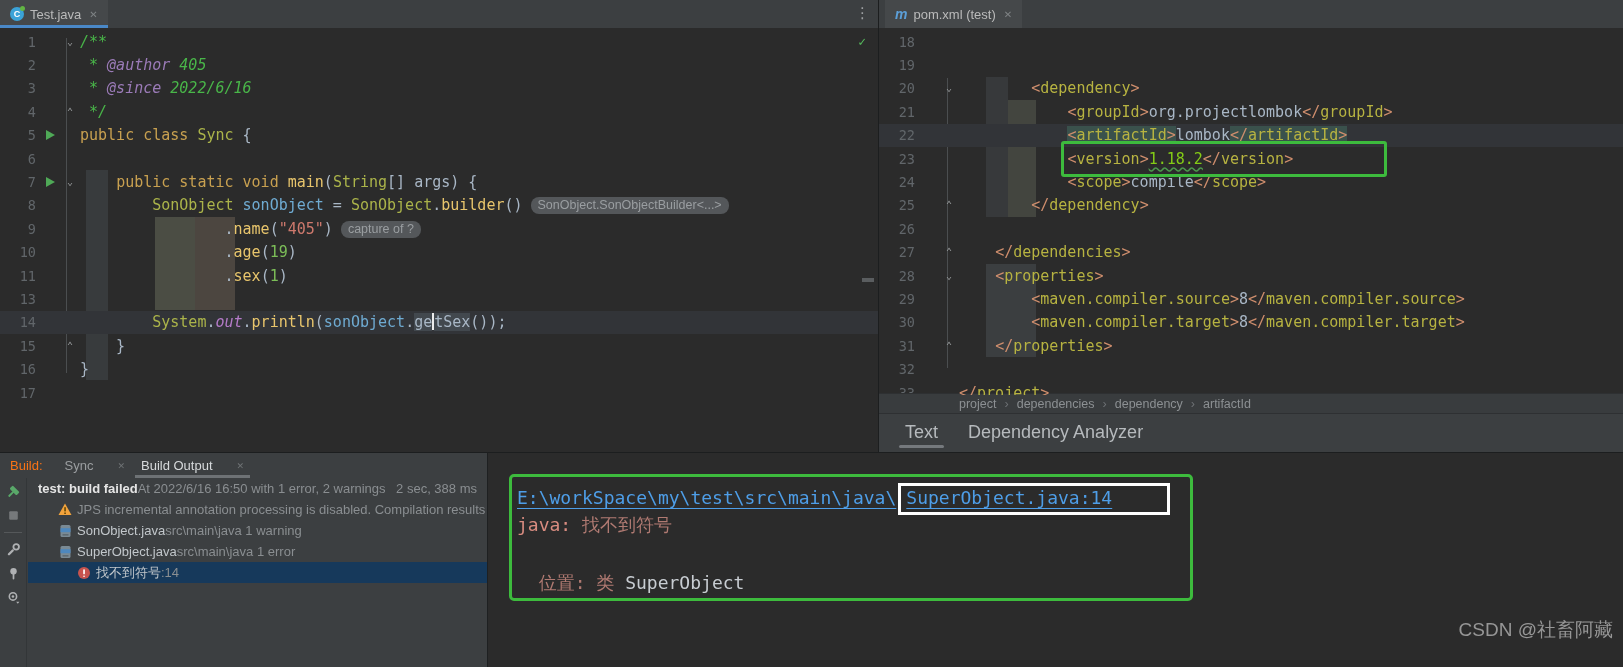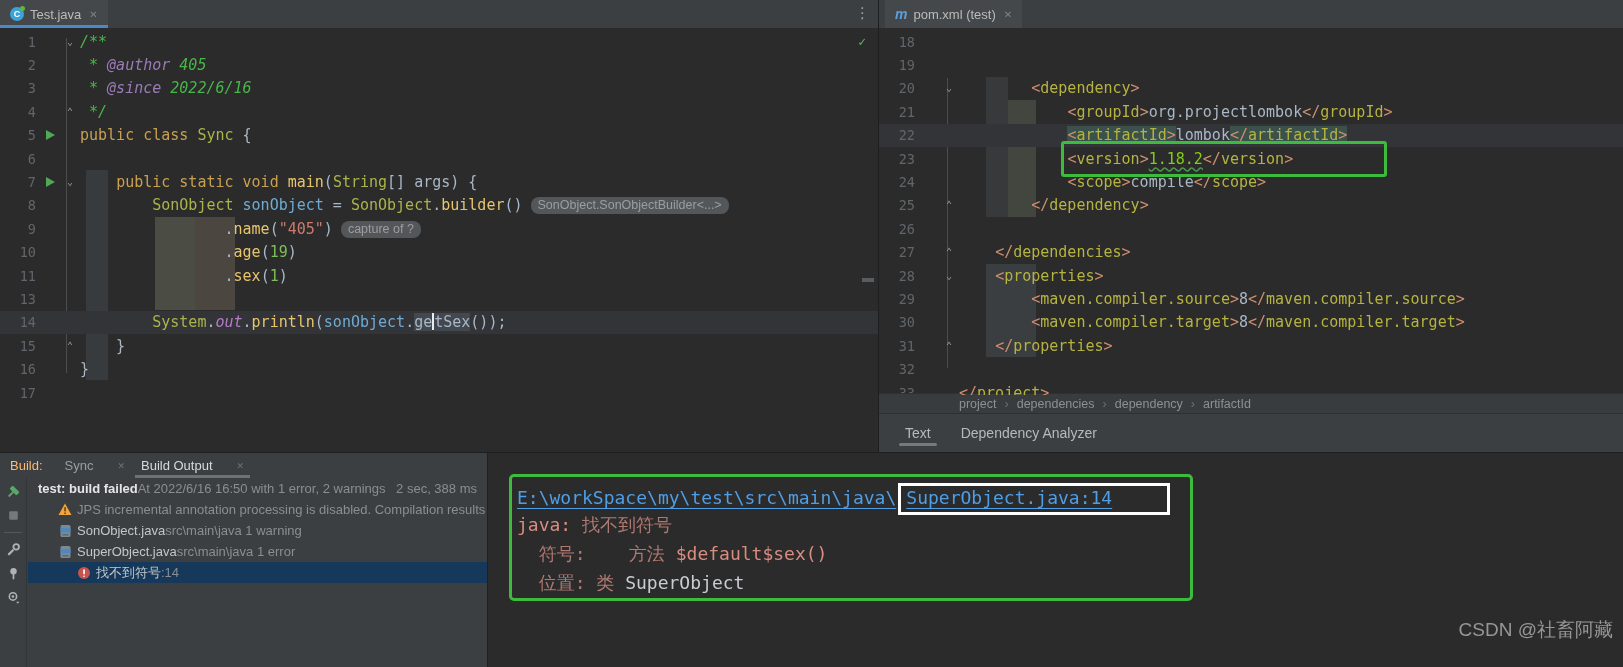--- a/index.html
+++ b/index.html
@@ -61,28 +61,28 @@
   .tk-inlay{display:inline-block;margin-left:8px;background:#54575A;color:#9A9EA1;border-radius:8px;
             padding:0 7px;font-size:12.5px;line-height:17px;vertical-align:1px;font-family:"Liberation Sans",sans-serif;}
   .check{position:absolute;right:12px;top:6px;color:#55B85C;font-weight:bold;font-size:13px;z-index:5;}
   .sb-mark{position:absolute;right:4px;top:250px;width:12px;height:4px;background:#5A5D5F;z-index:5;}
 
   
   .crumbs{position:absolute;left:0;right:0;top:393px;height:20px;background:#393C3E;display:flex;
           align-items:center;gap:8px;padding-left:80px;font-size:12.5px;color:#8C9093;border-top:1px solid #2E3032;}
   .crumb-sep{color:#6E7275;}
   .btabs{position:absolute;left:0;right:0;top:413px;height:39px;background:#3C3F41;display:flex;
-         align-items:center;gap:26px;padding-left:24px;font-size:14px;color:#B6BABD;border-top:1px solid #2E3032;box-sizing:border-box;}
+         align-items:flex-end;gap:26px;padding-left:24px;font-size:18px;color:#B6BABD;border-top:1px solid #2E3032;box-sizing:border-box;}
   .btab{position:relative;padding:9px 2px;}
   .btab.on:after{content:"";position:absolute;left:-4px;right:-4px;bottom:4px;height:3px;background:#75797D;border-radius:2px;}
 
   
   .buildbar{position:absolute;left:0;top:452px;width:487px;height:26px;background:#3C3F41;
             border-top:1px solid #1C1E1F;display:flex;align-items:center;font-size:13px;box-sizing:border-box;}
-  .buildbar .wlabel{color:#fdba74;margin:0 14px 0 10px;}
+  .buildbar .wlabel{color:#f97316;margin:0 14px 0 10px;}
   .btab2{display:flex;align-items:center;gap:24px;padding:0 8px;height:100%;position:relative;color:#9B9EA0;}
   .btab2 .close{font-size:9px;color:#6F7375;}
   .btab2.on{color:#D6D9DB;}
   .btab2.on:after{content:"";position:absolute;left:2px;right:2px;bottom:0;height:3px;background:#6E7275;}
   .build-body{position:absolute;left:0;top:478px;width:487px;height:189px;background:#3C3F41;}
   .stripe{position:absolute;left:0;top:0;width:27px;height:100%;border-right:1px solid #333638;
           display:flex;flex-direction:column;align-items:center;padding-top:6px;gap:9px;box-sizing:border-box;}
   .stripe .sep{width:18px;height:1px;background:#55585A;}
   .tree{position:absolute;left:28px;top:0;right:0;bottom:0;overflow:hidden;font-size:13px;}
   .trow{display:flex;align-items:center;height:21px;white-space:nowrap;overflow:hidden;position:relative;}
@@ -519,18 +519,17 @@
           </span>
           <span class="tr-w">找不到符号 </span>
           <span class="tr-g">:14</span>
         </div>
       </div>
   </div>
   <div class="console mono" id="console">
     <div class="annot" style="left:21px;top:21px;width:678px;height:121px;"></div>
   <div class="cline" style="top: 30px;"><span class="tk-lnk">E:\workSpace\my\test\src\main\java\</span><span class="tk-lnkbox">SuperObject.java:14</span></div>
       <div class="cline" style="top: 59px;"><span class="tk-rose2">java: </span><span class="tk-rose1">找不到符号</span></div>
-      <div class="cline" style="top: 88px;"><span class="tk-rose1">  符号:    方法 </span><span class="tk-rose2">$default$sex()</span></div>
       <div class="cline" style="top: 117px;"><span class="tk-rose1">  位置: 类 </span><span class="tk-pln">SuperObject</span></div>
     </div>
 
   <div class="watermark">CSDN @社畜阿藏</div>
 </div>
 
 </body></html>

